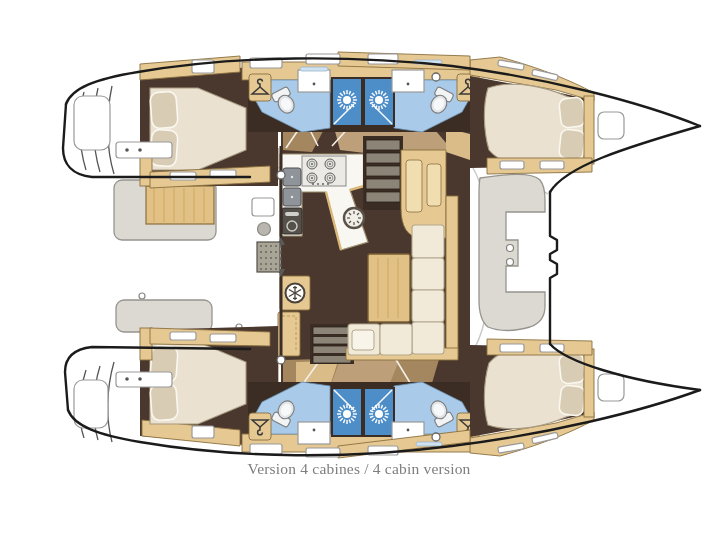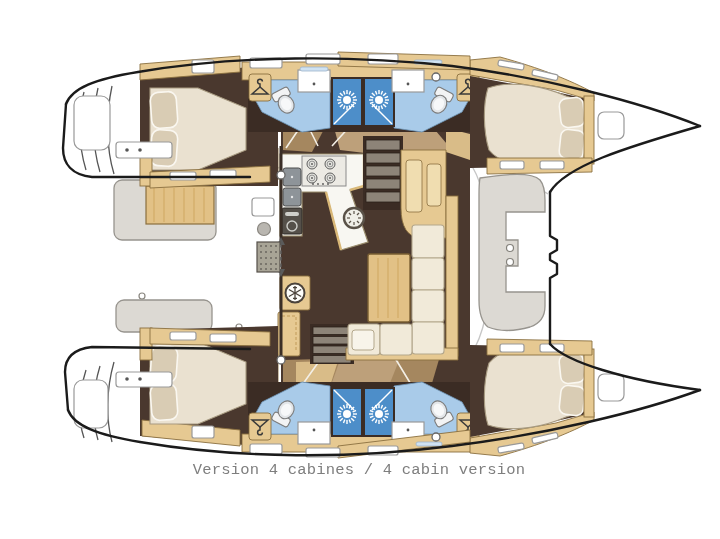--- a/index.html
+++ b/index.html
@@ -1,17 +1,17 @@
 <!DOCTYPE html>
 <html style="--p-hull_outline: #1b1b1b; --p-deck_line: #c6c6c6; --p-walnut: #4a382e; --p-walnut_wall: #3b2c24; --p-walkway_brown: #a5875f; --p-walkway_brown_light: #bda07a; --p-walkway_tan: #d9bc88; --p-cabinet_tan: #e6c992; --p-cabinet_tan_edge: #8a6f3f; --p-cabinet_tan_light: #f0ddb0; --p-mattress: #eae1d0; --p-mattress_edge: #a79a80; --p-pillow: #d9ccb4; --p-sofa: #f1ead9; --p-sofa_edge: #b3a78c; --p-bath_blue: #a9cbe9; --p-shower_blue: #4d8ec9; --p-bench_gray: #dcd9d3; --p-bench_edge: #97948e; --p-steel_dark: #8e9499; --p-tread_gray: #8d8478; --p-white: #ffffff; --p-caption: #7e7e7e;"><head>
 <meta charset="utf-8">
 <style>
   html,body{margin:0;padding:0;background:#fff;}
   .stage{position:relative;width:720px;height:539px;background:#fff;overflow:hidden;
-         font-family:Liberation Mono, monospace;}
+         font-family:Liberation Serif, serif;}
   svg{display:block;}
   
   .hullfill{fill:var(--p-white);}
   .oline{stroke:var(--p-hull_outline);stroke-width:2.4;fill:none;stroke-linecap:round;stroke-linejoin:round;}
   .thinline{stroke:#555;stroke-width:1.3;fill:none;}
   .deckline{stroke:var(--p-deck_line);stroke-width:1.4;fill:none;}
   .walnut{fill:var(--p-walnut);}
   .wall{fill:var(--p-walnut_wall);}
   .walk{fill:var(--p-walkway_brown);}
   .walk2{fill:var(--p-walkway_brown_light);}

